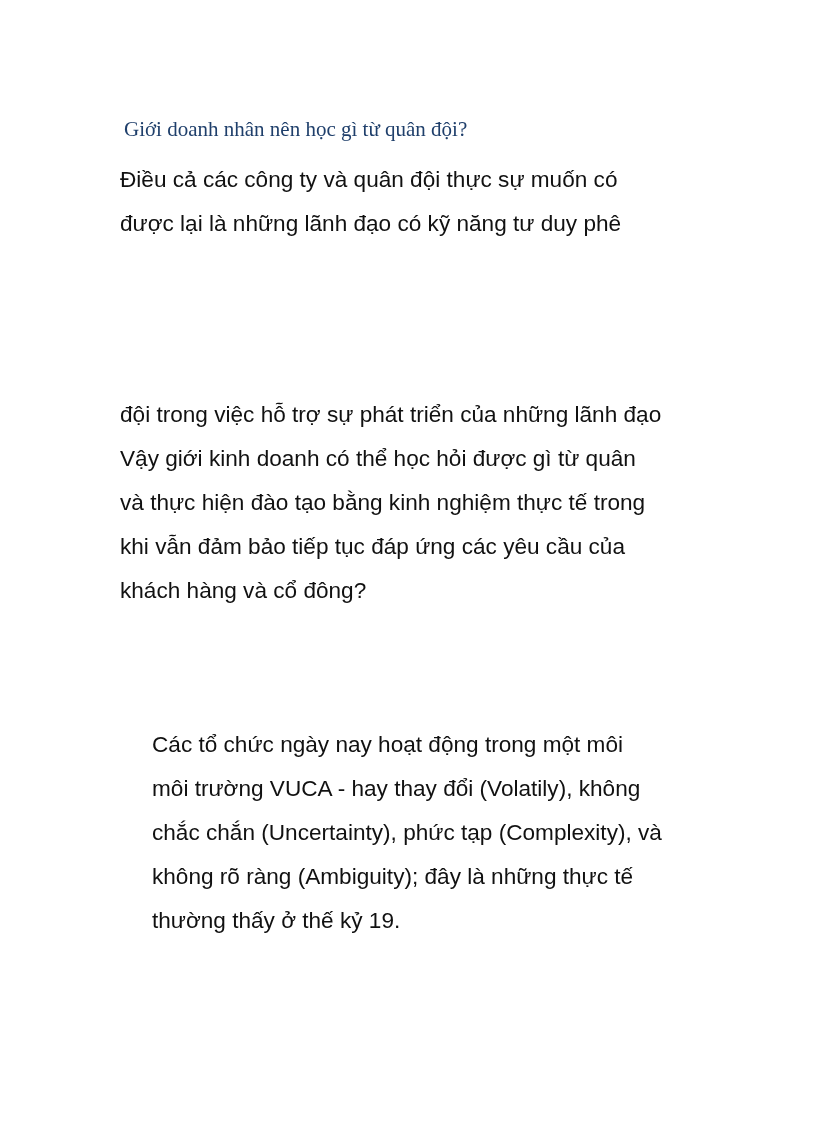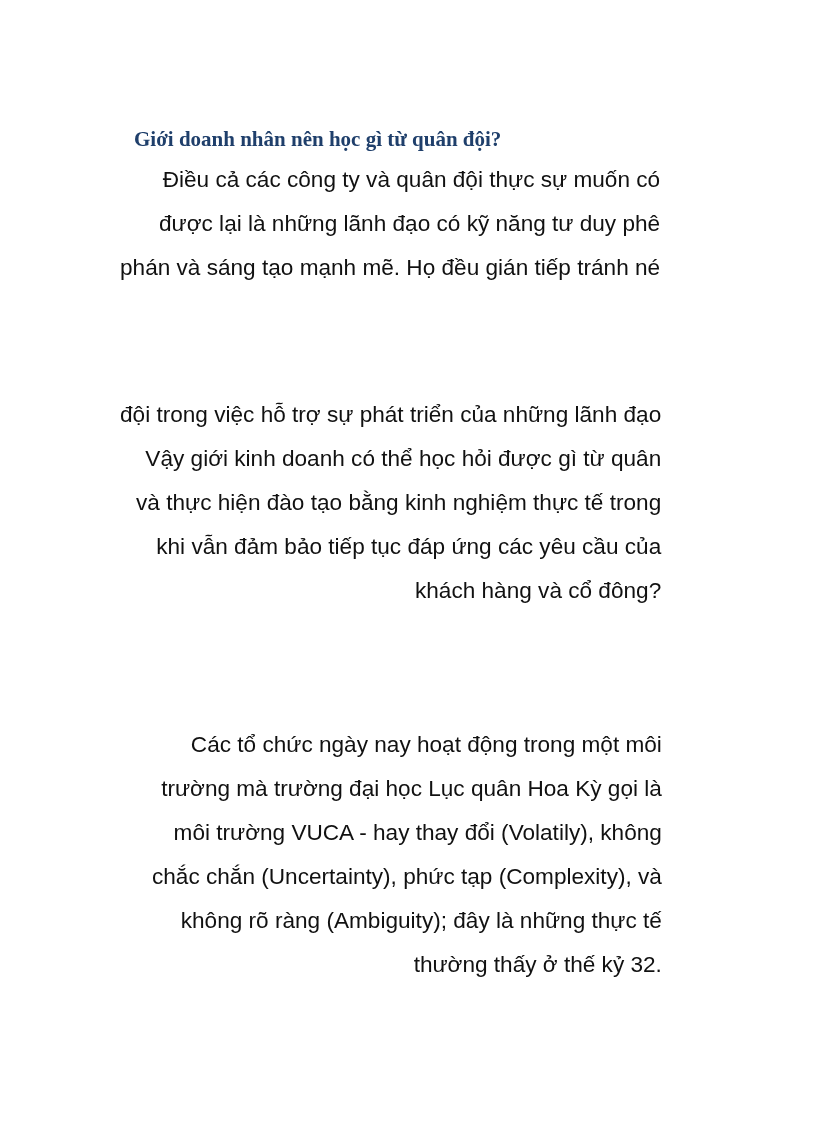--- a/index.html
+++ b/index.html
@@ -16,70 +16,67 @@
     .page {
       position: absolute;
       left: 0; top: 0;
       width: 816px; height: 1123px;
       background: #ffffff;
     }
     .heading {
       position: absolute;
       left: 120px;
       top: 110px;
-      margin: 14px;
+      margin: 4px;
       font-family: "Liberation Serif", serif;
-      font-weight: bold;
+      font-weight: normal;
       font-size: 21px;
       line-height: 30px;
       color: #1f3f6b;
       white-space: nowrap;
     }
     .para {
       position: absolute;
       left: 120px;
       margin: 0;
       font-family: "Liberation Sans", sans-serif;
       font-size: 22.6px;
       line-height: 44px;
       color: #111111;
-      text-align: right;
     }
     .line {
       display: block;
       white-space: nowrap;
       height: 44px;
     }
     #p1 { top: 158px; }
     #p2 { top: 393px; }
     #p3 { top: 723px; margin-left: 32px; }
   </style>
 </head>
 <body>
 
 <div class="page">
 
   <h2 class="heading">Giới doanh nhân nên học gì từ quân đội?</h2>
 
   <p class="para" id="p1">
     <span class="line">Điều cả các công ty và quân đội thực sự muốn có</span>
     <span class="line">được lại là những lãnh đạo có kỹ năng tư duy phê</span>
-    <span class="line">phán và sáng tạo mạnh mẽ. Họ đều gián tiếp tránh né</span>
   </p>
 
   <p class="para" id="p2">
     <span class="line">đội trong việc hỗ trợ sự phát triển của những lãnh đạo</span>
     <span class="line">Vậy giới kinh doanh có thể học hỏi được gì từ quân</span>
     <span class="line">và thực hiện đào tạo bằng kinh nghiệm thực tế trong</span>
     <span class="line">khi vẫn đảm bảo tiếp tục đáp ứng các yêu cầu của</span>
     <span class="line">khách hàng và cổ đông?</span>
   </p>
 
   <p class="para" id="p3">
     <span class="line">Các tổ chức ngày nay hoạt động trong một môi</span>
-    <span class="line">trường mà trường đại học Lục quân Hoa Kỳ gọi là</span>
     <span class="line">môi trường VUCA - hay thay đổi (Volatily), không</span>
     <span class="line">chắc chắn (Uncertainty), phức tạp (Complexity), và</span>
     <span class="line">không rõ ràng (Ambiguity); đây là những thực tế</span>
-    <span class="line">thường thấy ở thế kỷ 32.</span>
+    <span class="line">thường thấy ở thế kỷ 19.</span>
   </p>
 
 </div>
 
 </body></html>

